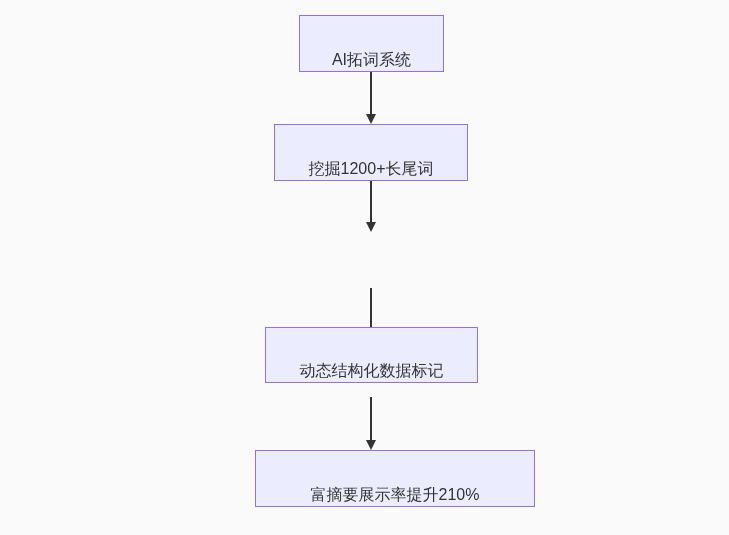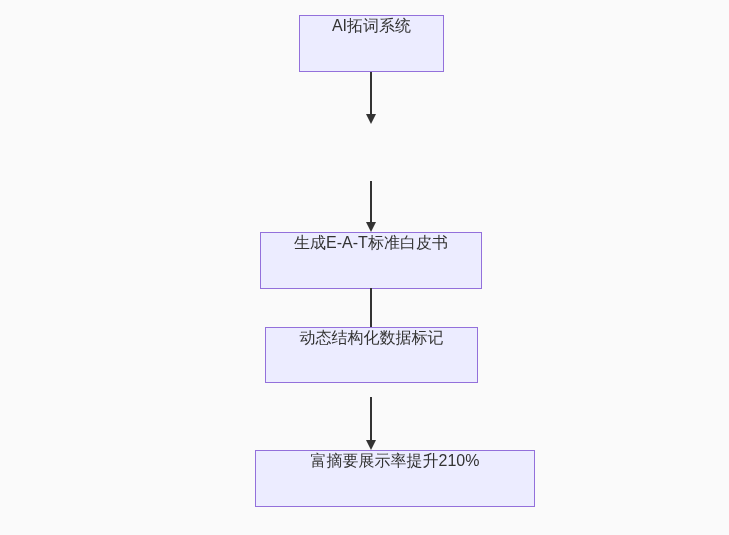--- a/index.html
+++ b/index.html
@@ -14,21 +14,21 @@
     width: 729px;
     height: 535px;
     background: var(--background, #FAFAFA);
     overflow: hidden;
   }
   .node {
     position: absolute;
     background: var(--node-fill, #ECECFF);
     border: 1px solid var(--node-border, #9370DB);
     display: flex;
-    align-items: flex-start;
+    align-items: flex-end;
     justify-content: center;
     color: var(--text, #333333);
     font-size: 16px;
     box-sizing: border-box;
     text-align: center;
     white-space: nowrap;
   }
   .node-1 { left: 299px; top: 15px;  width: 145px; height: 57px; }
   .node-2 { left: 274px; top: 124px; width: 194px; height: 57px; }
   .node-3 { left: 260px; top: 232px; width: 222px; height: 57px; }
@@ -66,29 +66,29 @@
 
   <div class="node node-1">
     <span>AI拓词系统</span>
   </div>
 
   <div class="edge edge-1">
     <div class="edge-line"></div>
     <div class="edge-head"></div>
   </div>
 
+  <div class="node node-2">
+    <span>挖掘1200+长尾词</span>
+  </div>
 
   <div class="edge edge-2">
     <div class="edge-line"></div>
     <div class="edge-head"></div>
   </div>
 
-  <div class="node node-3">
-    <span>生成E-A-T标准白皮书</span>
-  </div>
 
   <div class="edge edge-3">
     <div class="edge-line"></div>
     <div class="edge-head"></div>
   </div>
 
   <div class="node node-4">
     <span>动态结构化数据标记</span>
   </div>
 

